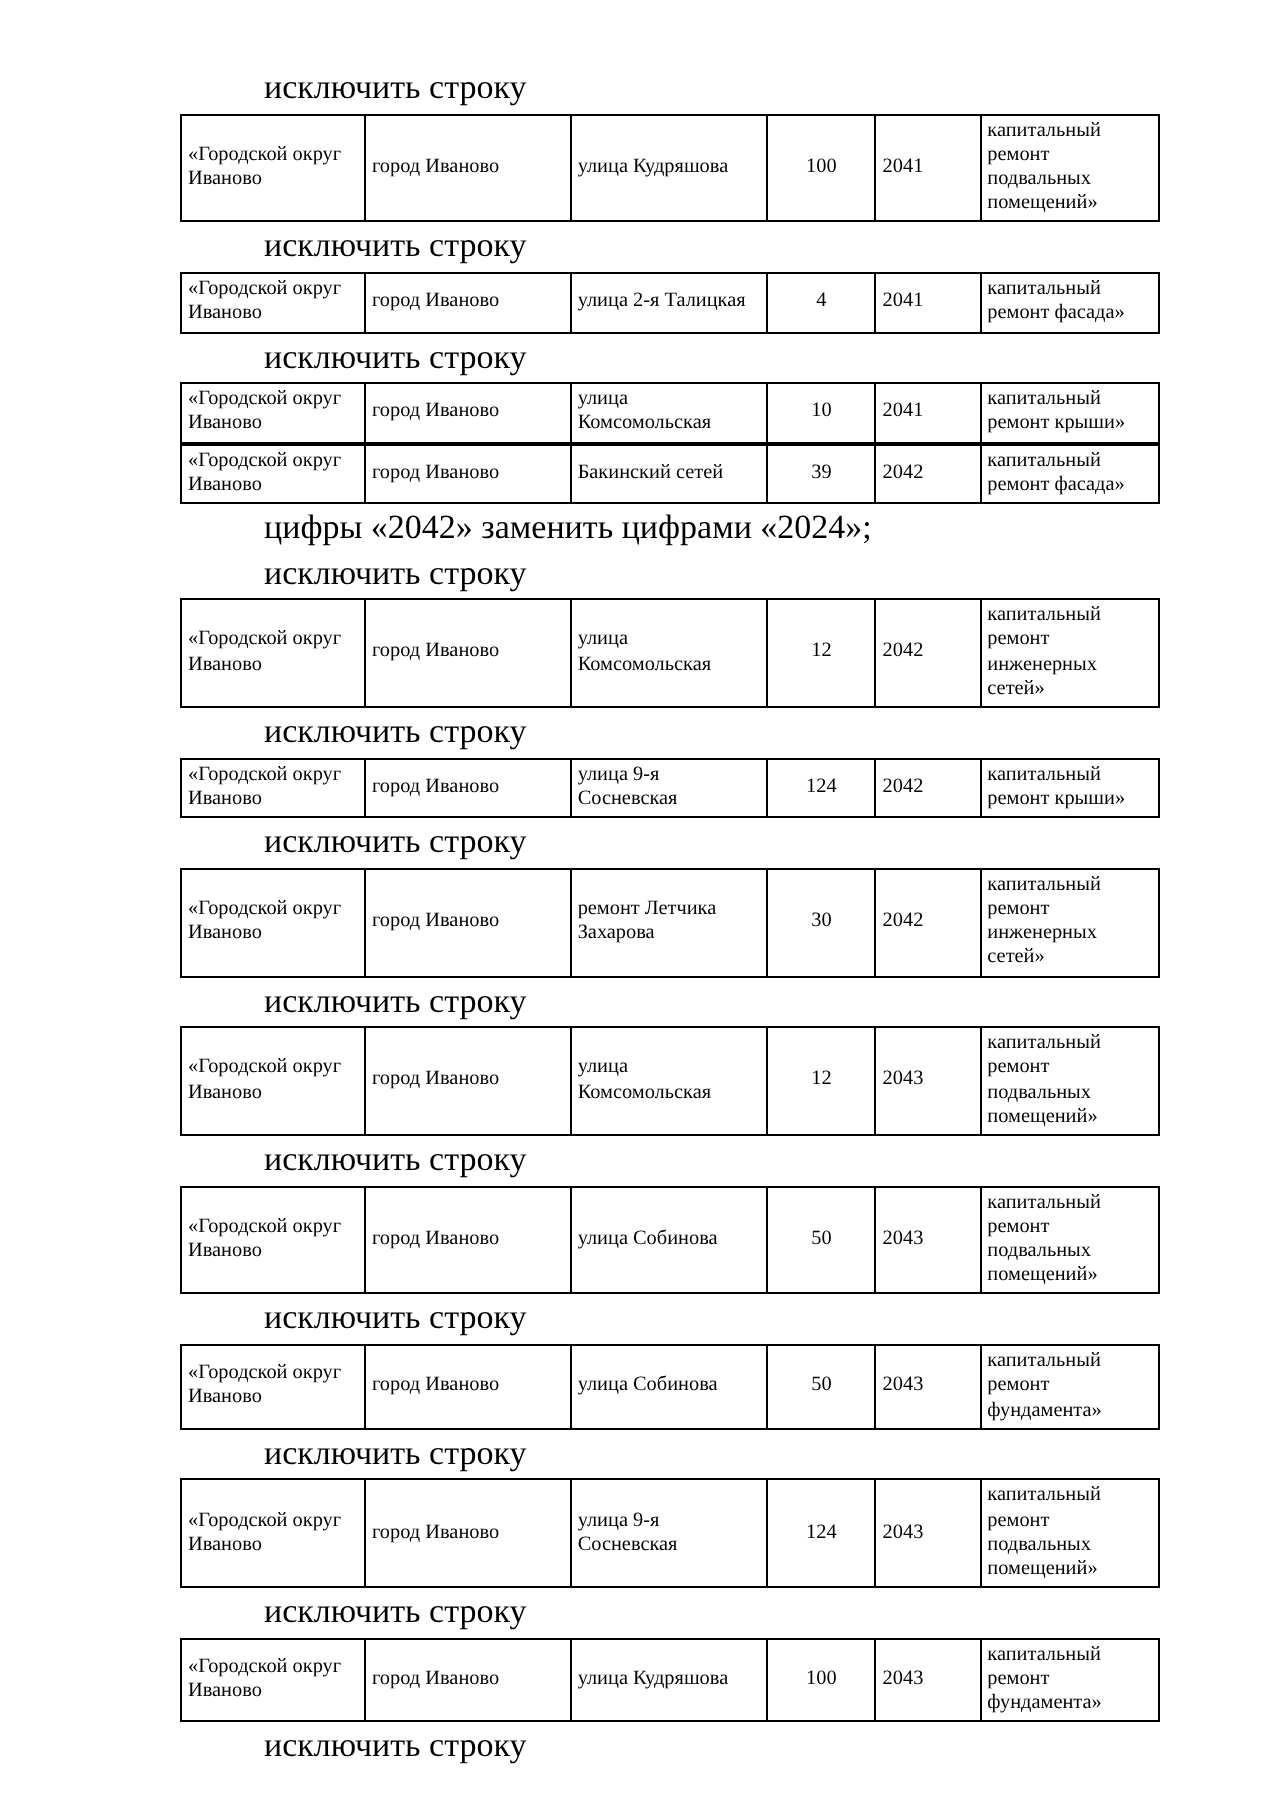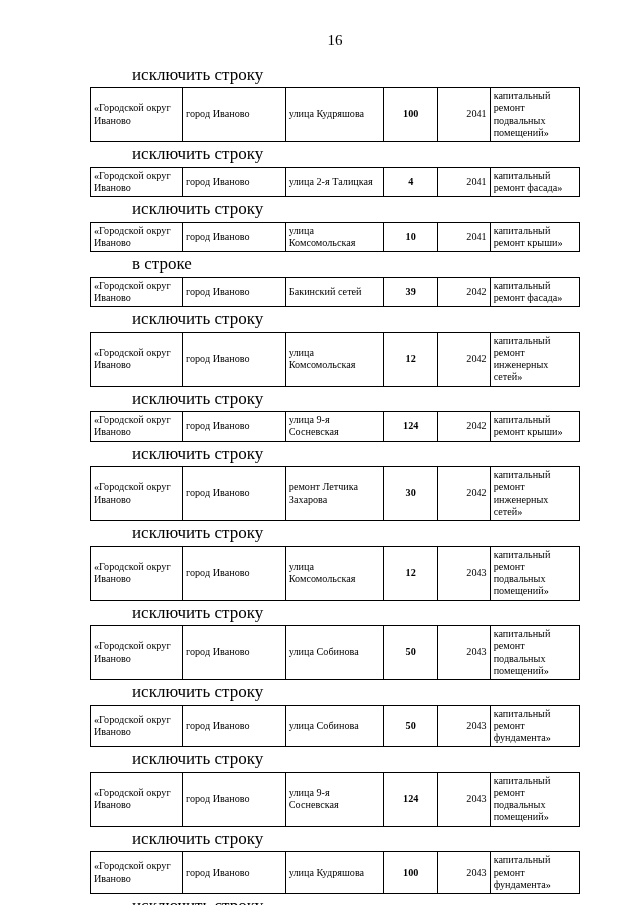--- a/index.html
+++ b/index.html
@@ -25,29 +25,28 @@
   }
   td{
     border:1px solid #000;
     padding:2px 3px;
     vertical-align:middle;
     word-wrap:break-word;
   }
   .c1{width:19.0%;}
   .c2{width:21.4%;}
   .c3{width:20.4%;}
-  .c4{width:10.6%;text-align:center;font-weight:bold;}
-  .c5{width:10.2%;text-align:right;}
+  .c4{width:10.6%;text-align:center;}
+  .c5{width:10.2%;text-align:left;}
   .c6{width:18.4%;}
 </style>
 </head>
 <body>
 
 <div class="page">
-  <p class="page-number">16</p>
 
   <div>
     <p class="h">исключить строку</p>
     <table>
         <tbody>
           <tr>
       <td class="c1">«Городской округ Иваново</td>
       <td class="c2">город Иваново</td>
       <td class="c3">улица Кудряшова</td>
       <td class="c4">100</td>
@@ -84,36 +83,36 @@
       <td class="c3">улица Комсомольская</td>
       <td class="c4">10</td>
       <td class="c5">2041</td>
       <td class="c6">капитальный ремонт крыши»</td>
     </tr>
         </tbody>
       </table>
   </div>
 
   <div>
-    <p class="h">в строке</p>
     <table>
         <tbody>
           <tr>
       <td class="c1">«Городской округ Иваново</td>
       <td class="c2">город Иваново</td>
       <td class="c3">Бакинский сетей</td>
       <td class="c4">39</td>
       <td class="c5">2042</td>
       <td class="c6">капитальный ремонт фасада»</td>
     </tr>
         </tbody>
       </table>
   </div>
 
   <div>
+    <p class="h">цифры «2042» заменить цифрами «2024»;</p>
     <p class="h">исключить строку</p>
     <table>
         <tbody>
           <tr>
       <td class="c1">«Городской округ Иваново</td>
       <td class="c2">город Иваново</td>
       <td class="c3">улица Комсомольская</td>
       <td class="c4">12</td>
       <td class="c5">2042</td>
       <td class="c6">капитальный ремонт инженерных сетей»</td>

